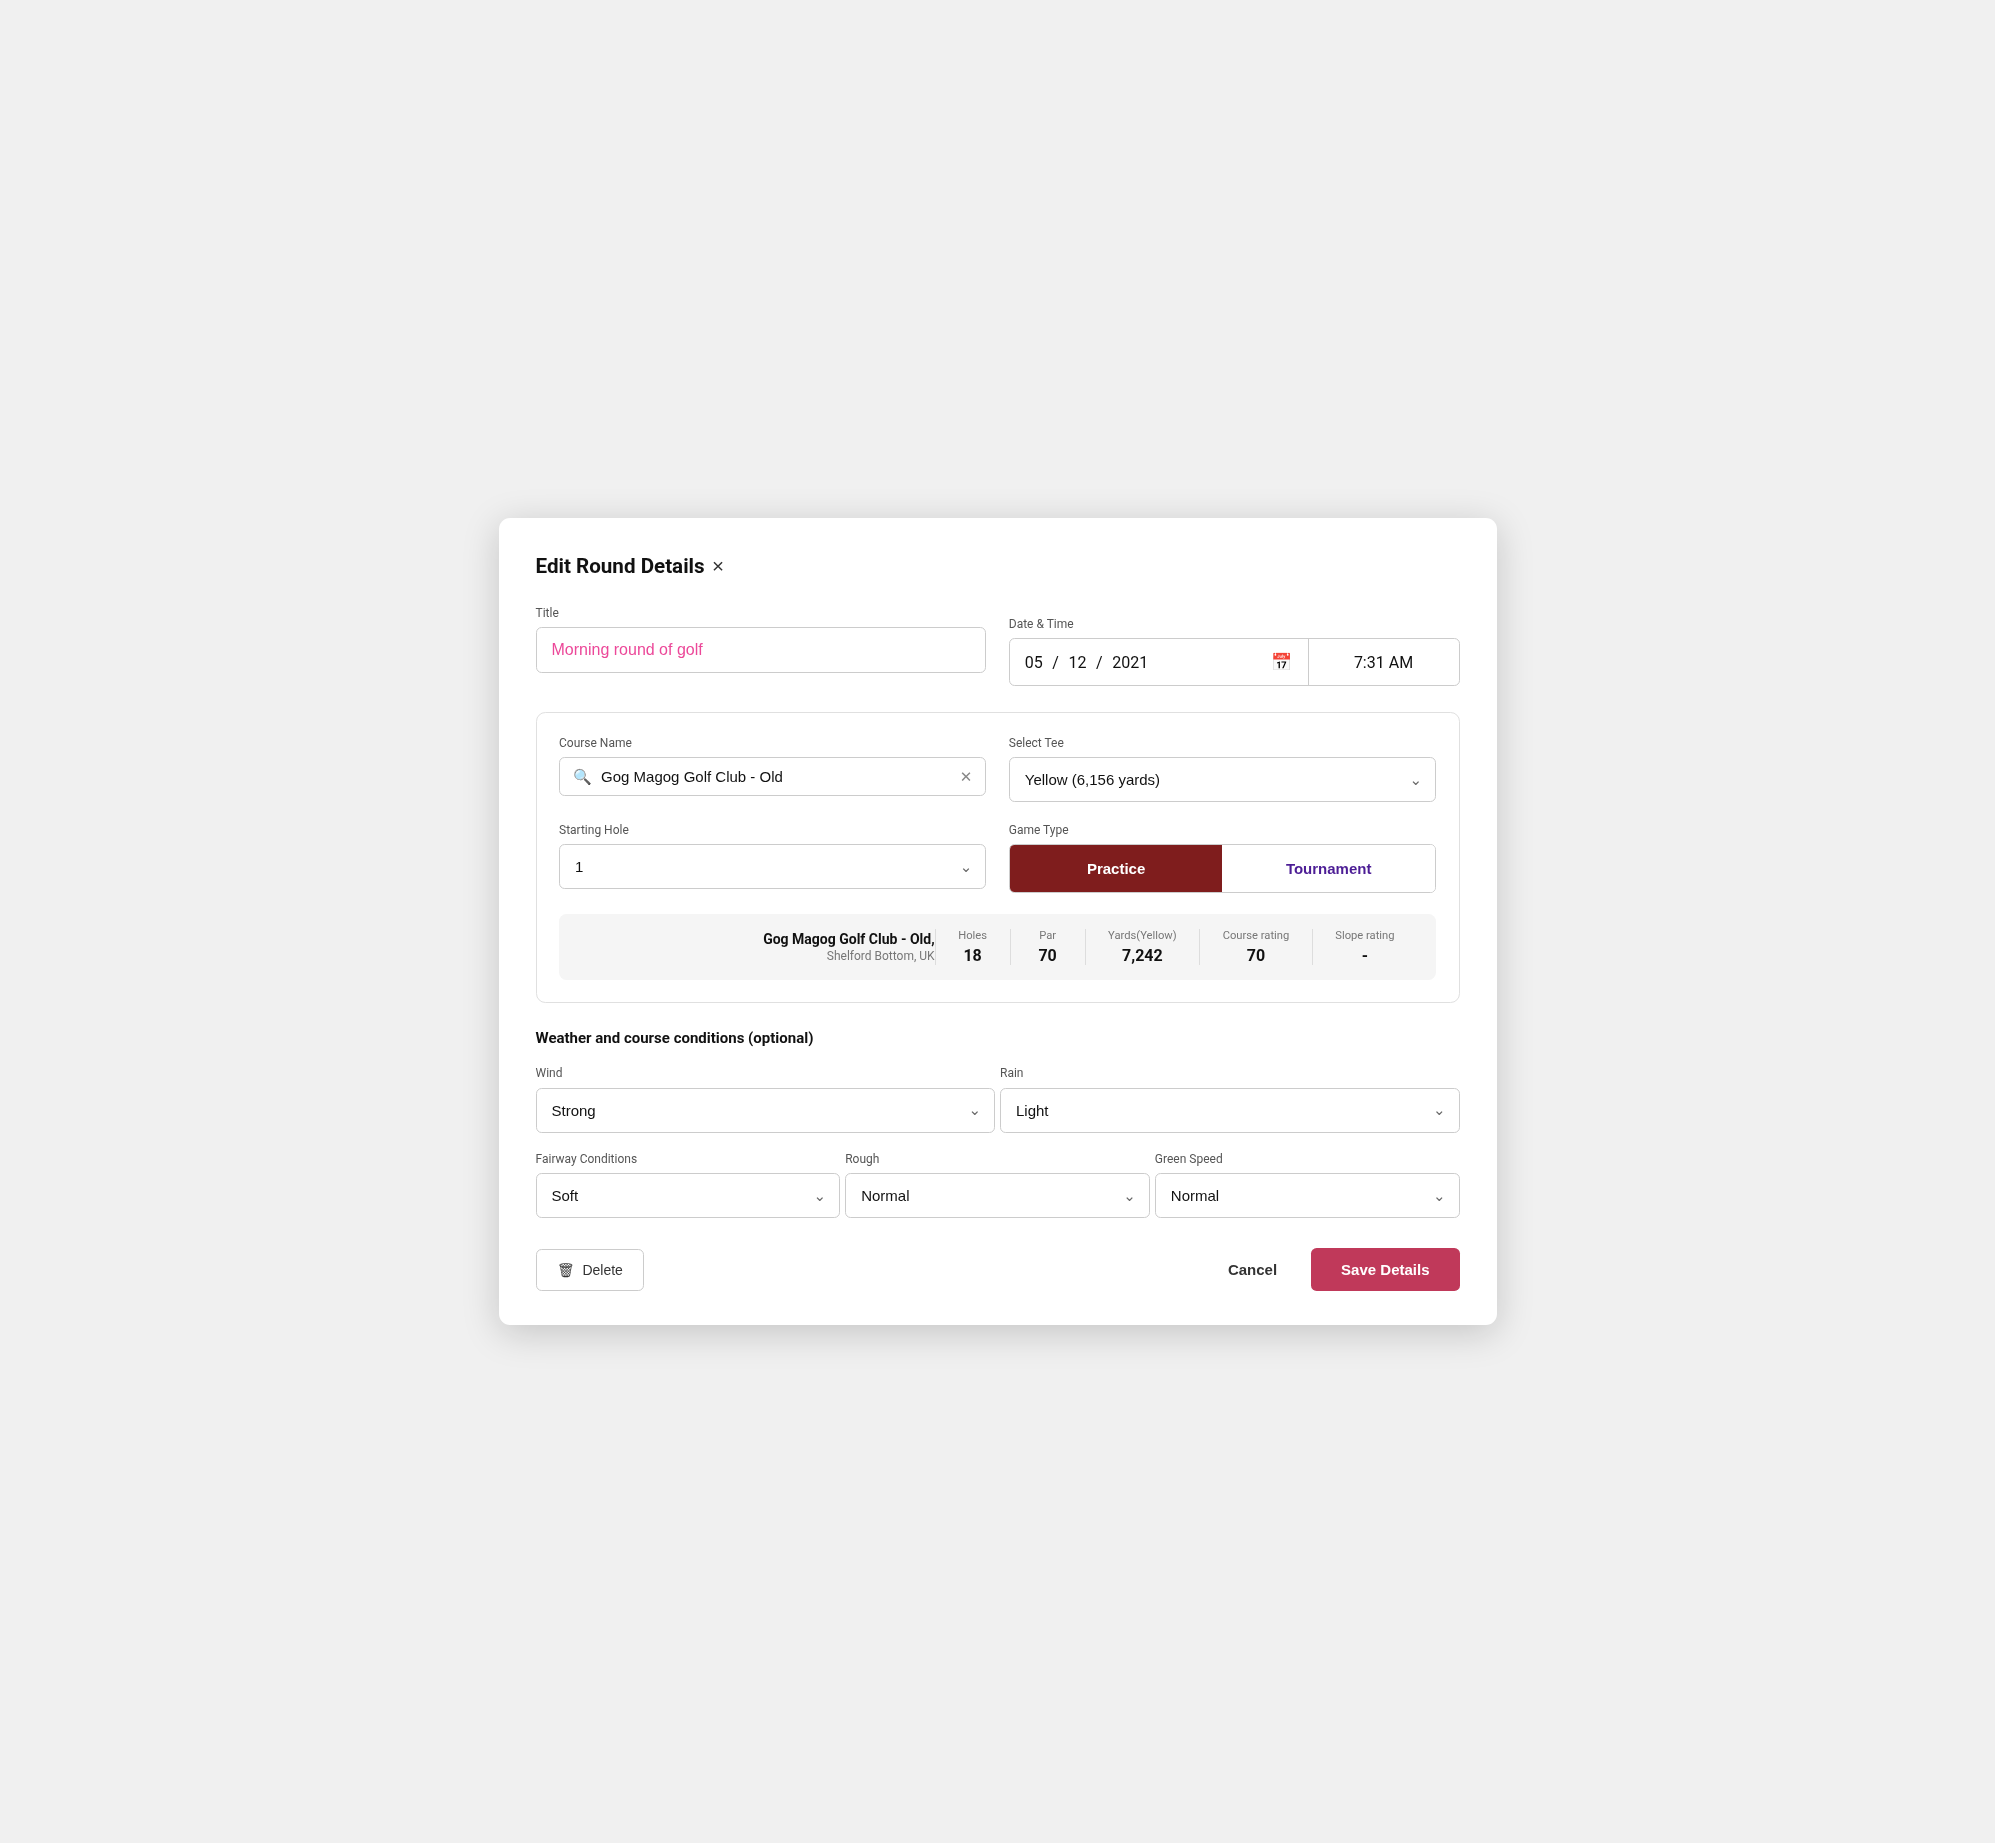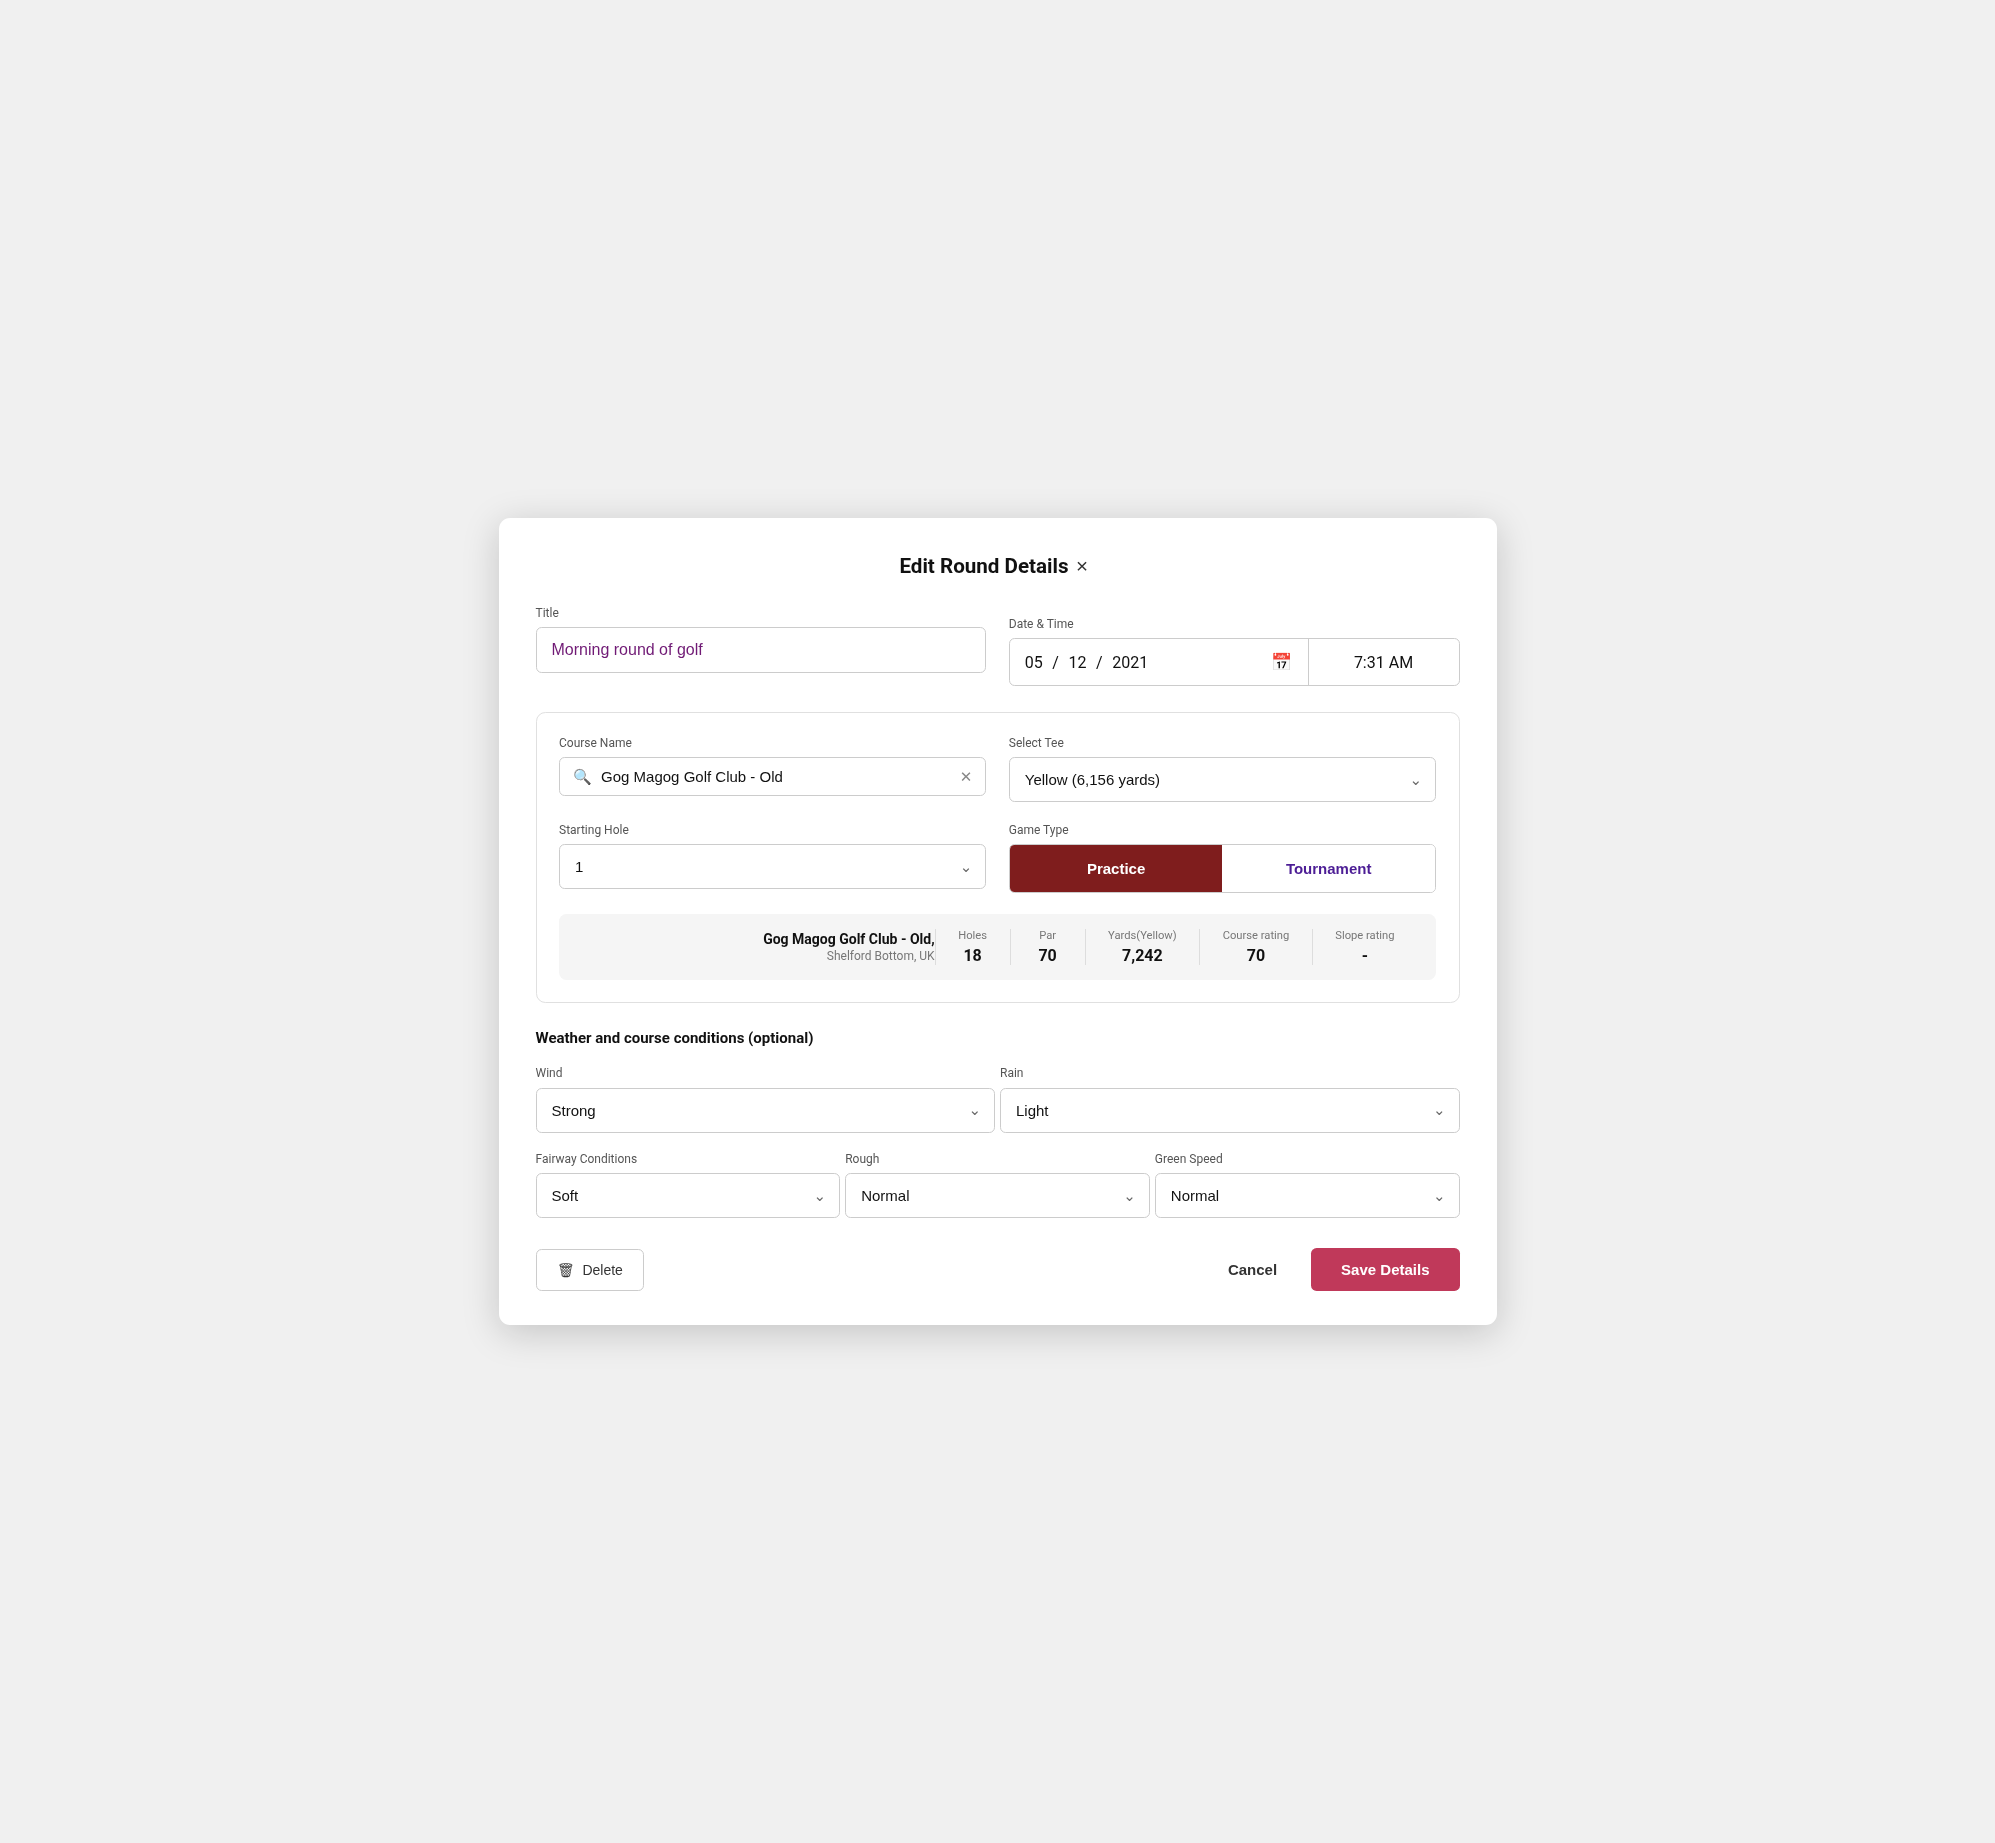--- a/index.html
+++ b/index.html
@@ -16,21 +16,21 @@
       background: #fff;
       border-radius: 11.2px;
       width: 998px;
       max-width: 100%;
       padding: 34px 37px 34px 37px;
       box-shadow: 0 7.5px 37px rgba(0,0,0,0.18);
       position: relative;
     }
     .modal-header {
       display: flex;
-      justify-content: center;
+      justify-content: flex-start;
       align-items: center;
       margin-bottom: 26px;
     }
     .modal-title {
       font-size: 20.6px;
       font-weight: 700;
       color: #111;
     }
     .close-btn {
       background: none;
@@ -58,21 +58,21 @@
     .field-label {
       font-size: 12px;
       color: #555;
       font-weight: 400;
     }
     .text-input {
       border: 1.4px solid #ccc;
       border-radius: 5.6px;
       padding: 13px 15px;
       font-size: 16px;
-      color: #701a75;
+      color: #ec4899;
       outline: none;
       width: 100%;
     }
 
     .datetime-row {
       display: flex;
       gap: 0;
       border: 1.4px solid #ccc;
       border-radius: 5.6px;
       overflow: hidden;

